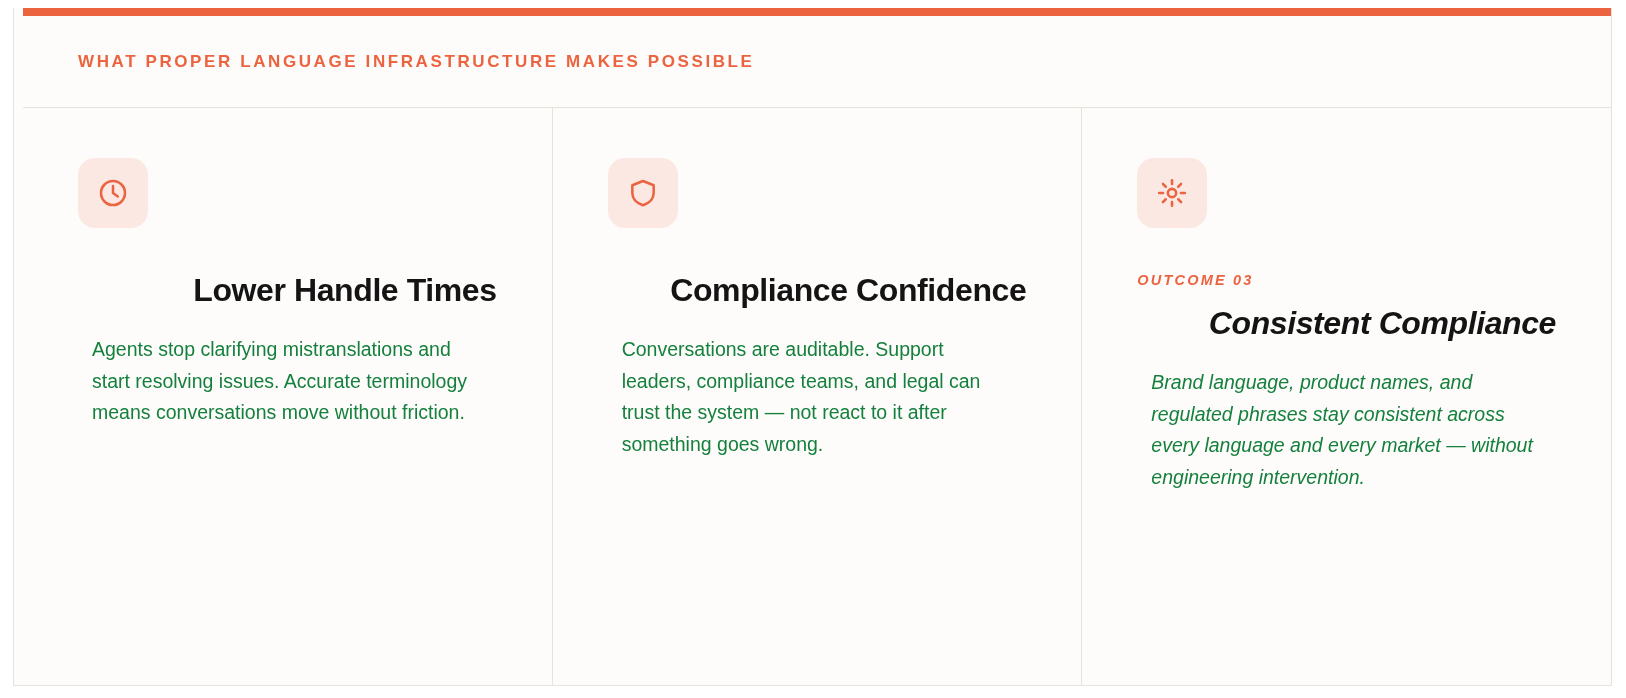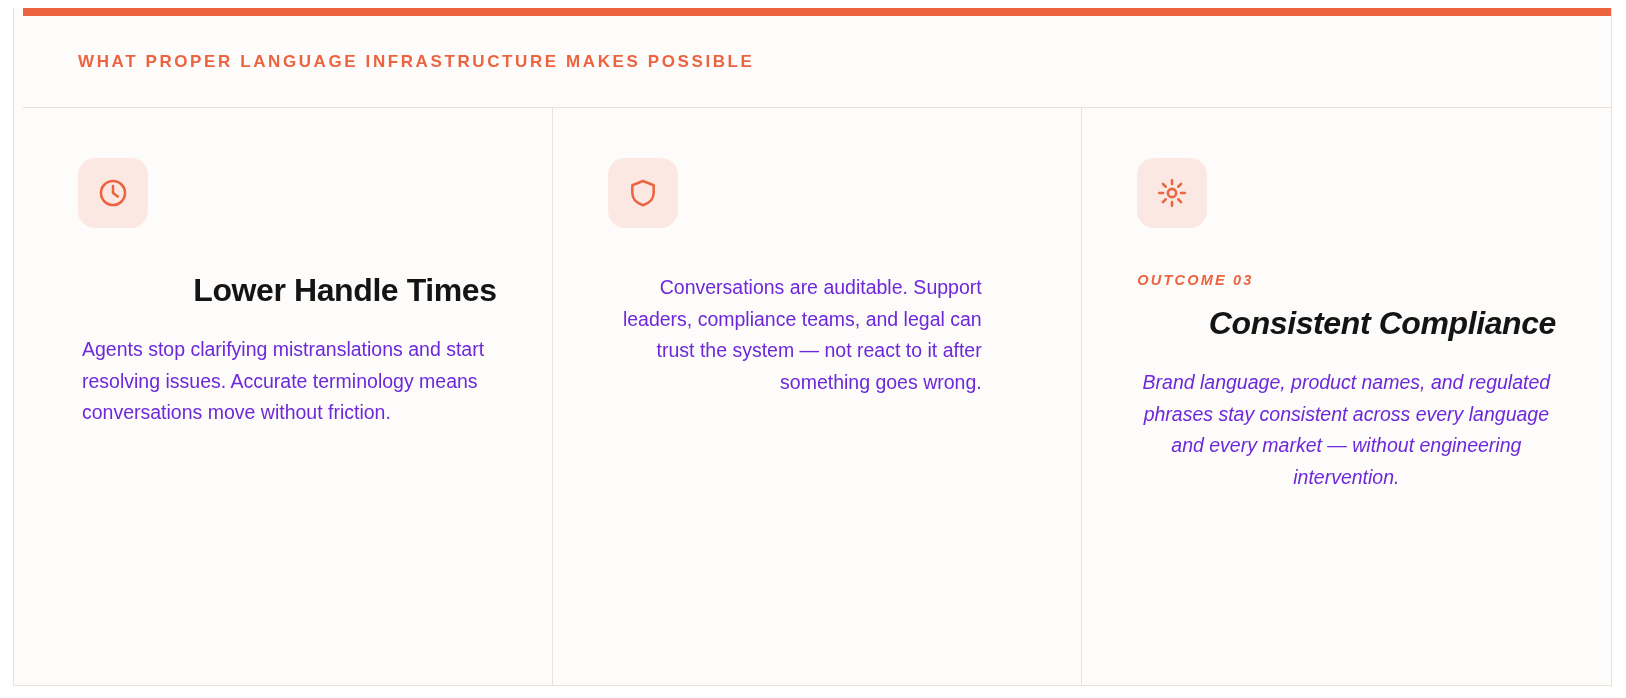--- a/index.html
+++ b/index.html
@@ -102,28 +102,28 @@
     color: #141414;
     font-size: 32px;
     font-weight: bold;
     line-height: 1.16;
     letter-spacing: -0.4px;
     margin: 0 0 25px 0;
     text-align: right;
   }
 
   .card-body {
-    color: #6d28d9;
+    color: #15803d;
     font-size: 19.5px;
     line-height: 1.62;
-    margin: 4px;
+    margin: 14px;
     max-width: 420px;
   }
-  .card:nth-child(2) .card-body { max-width: 370px; text-align: right; }
-  .card:nth-child(3) .card-body { max-width: 410px; text-align: center; }
+  .card:nth-child(2) .card-body { max-width: 370px; }
+  .card:nth-child(3) .card-body { max-width: 410px; }
 </style>
 </head>
 <body>
 
 <div class="panel">
 
   <div class="accent-bar"></div>
 
   <div class="panel-header">
     <div class="eyebrow-title">WHAT PROPER LANGUAGE INFRASTRUCTURE MAKES POSSIBLE</div>
@@ -145,20 +145,21 @@
     </div>
 
     <div class="card">
       <div class="icon-tile">
         <span>
           <svg width="32" height="32" viewBox="0 0 24 24" fill="none" stroke="#EC6340" stroke-width="1.9" stroke-linecap="round" stroke-linejoin="round">
             <path d="M12 3 L20 6.2 V12 C20 16.4 16.6 19.6 12 21.2 C7.4 19.6 4 16.4 4 12 V6.2 Z"></path>
           </svg>
         </span>
       </div>
+      <h3 class="card-title">Compliance Confidence</h3>
       <p class="card-body">Conversations are auditable. Support leaders, compliance teams, and legal can trust the system — not react to it after something goes wrong.</p>
     </div>
 
     <div class="card">
       <div class="icon-tile">
         <span>
           <svg width="32" height="32" viewBox="0 0 24 24" fill="none" stroke="#EC6340" stroke-width="1.9" stroke-linecap="round" stroke-linejoin="round">
             <circle cx="12" cy="12" r="3.1"></circle>
             <line x1="12" y1="2.4" x2="12" y2="5.3"></line>
             <line x1="12" y1="18.7" x2="12" y2="21.6"></line>

